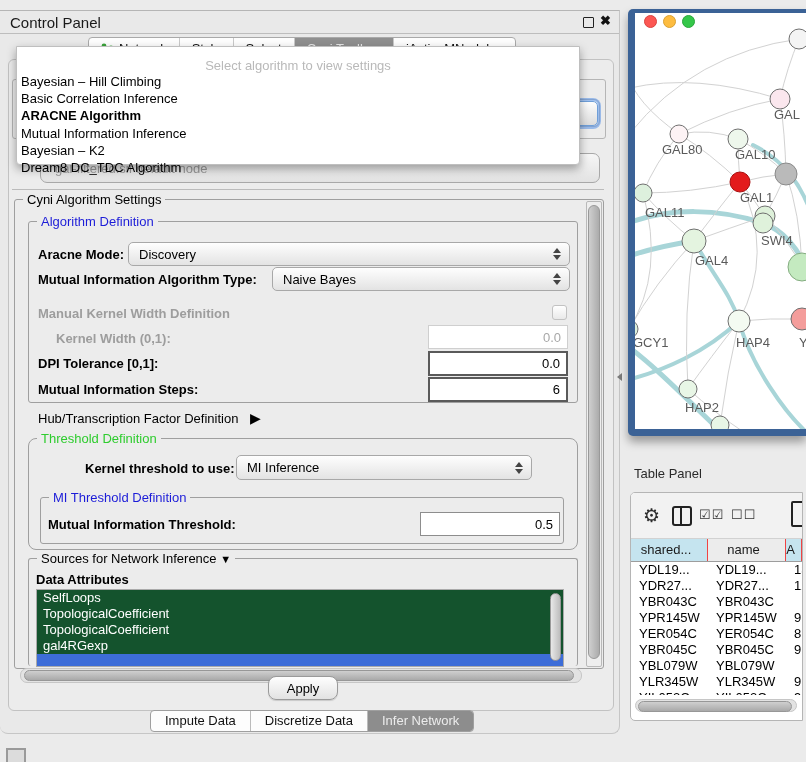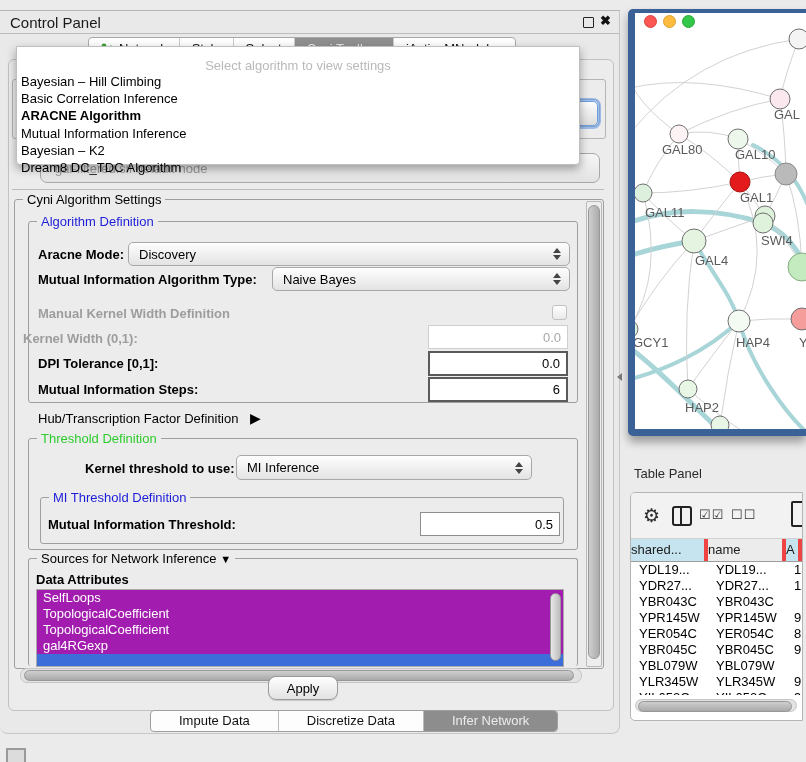--- a/index.html
+++ b/index.html
@@ -57,26 +57,26 @@
          display:flex;align-items:center;justify-content:flex-end;}
   .checkbox{width:13px;height:13px;border:1px solid #c2c2c2;border-radius:3px;
             background:linear-gradient(#fff,#e9e9e9);}
   .vscroll{border:1px solid #b9b9b9;background:#eee;border-radius:2px;}
   .vthumb{position:absolute;left:1px;width:10px;background:linear-gradient(90deg,#cfcfcf,#ababab);
           border-radius:6px;border:1px solid #999;}
   .hscroll-track{background:#e3e3e3;border:1px solid #c6c6c6;border-radius:7px;}
   .hthumb{position:absolute;top:1px;height:9px;background:linear-gradient(#cfcfcf,#a9a9a9);
           border-radius:6px;border:1px solid #979797;}
   .attr-list{background:#fff;border:1px solid #aaa;overflow:hidden;}
-  .attr-item{background:#a21caf;color:#fff;font-size:13px;padding:0 0 0 6px;line-height:16px;white-space:nowrap;}
+  .attr-item{background:#14532d;color:#fff;font-size:13px;padding:0 0 0 6px;line-height:16px;white-space:nowrap;}
   .applybtn{border:1px solid #9a9a9a;border-radius:8px;background:linear-gradient(#fefefe,#e2e2e2);
             font-size:13px;color:#000;display:flex;align-items:center;justify-content:center;
             box-shadow:0 1px 1px rgba(0,0,0,.15);}
   .btabbar{display:flex;border:1px solid #9f9f9f;border-radius:4px;overflow:hidden;background:#fdfdfd;}
-  .btab{padding:0 28px;font-size:13px;line-height:20px;color:#111;border-right:1px solid #bbb;white-space:nowrap;text-align:center;}
+  .btab{padding:0 14px;font-size:13px;line-height:20px;color:#111;border-right:1px solid #bbb;white-space:nowrap;text-align:center;}
   .btab:last-child{border-right:none;}
   .btab.sel{background:#8d8d8d;color:#ececec;}
   .mini-sq{left:6px;top:748px;width:16px;height:14px;border:2px solid #9a9a9a;background:#dcdcdc;}
   .collapse-arrow{left:617px;top:373px;width:0;height:0;border-top:4px solid transparent;
                   border-bottom:4px solid transparent;border-right:5px solid #7b7b7b;}
   
   .net-frame{left:628px;top:9px;width:178px;height:427px;background:#3b6296;border-radius:5px 0 0 5px;
              box-shadow:0 6px 10px rgba(0,0,0,.35);}
   .net-canvas{left:635px;top:13px;width:186px;height:416px;background:#fff;overflow:hidden;}
   .light{width:13px;height:13px;border-radius:50%;position:absolute;top:15px;box-sizing:border-box;}
@@ -88,22 +88,22 @@
   .tp-box{left:630px;top:492px;width:171px;height:227px;background:#fff;border:1px solid #b5b5b5;
           border-radius:5px 0 0 5px;overflow:hidden;}
   .tp-toolbar{position:absolute;left:0;top:0;width:100%;height:45px;background:#f2f2f2;
               border-bottom:1px solid #d2d2d2;}
   .gear{position:absolute;left:12px;top:11px;font-size:19px;color:#2c2c2c;}
   .splitcol{position:absolute;left:41px;top:13px;width:16px;height:16px;border:2px solid #222;border-radius:3px;}
   .splitcol:before{content:"";position:absolute;left:6px;top:0;width:2px;height:100%;background:#222;}
   .cbpair{position:absolute;top:14px;font-size:13px;color:#333;letter-spacing:1px;}
   .doc-part{position:absolute;left:160px;top:8px;width:18px;height:22px;border:2px solid #222;border-radius:2px;}
   .tp-header{position:absolute;left:0;top:46px;width:100%;height:22px;display:flex;border-bottom:1px solid #9d9d9d;}
-  .tp-hcell{font-size:13px;color:#1a1a1a;box-sizing:border-box;border-right:4px solid #ef4444;
-            text-align:left;padding:3px 6px 0 0;overflow:hidden;white-space:nowrap;}
+  .tp-hcell{font-size:13px;color:#1a1a1a;box-sizing:border-box;border-right:1px solid #ef4444;
+            text-align:center;padding:3px 6px 0 0;overflow:hidden;white-space:nowrap;}
   .tp-hcell.blue{background:#c5e4ef;}
   .tp-hcell.gray{background:#ececec;}
   .tp-rows{position:absolute;left:0;top:69px;width:100%;height:133px;overflow:hidden;}
   .tp-row{display:flex;height:16px;}
   .tp-cell{font-size:13px;color:#000;box-sizing:border-box;padding:0 0 0 8px;overflow:hidden;white-space:nowrap;}
   .tp-hscroll{position:absolute;left:4px;top:206px;width:160px;height:11px;}
   text{font-family:"Liberation Sans",sans-serif;}
 </style>
 </head>
 <body>
@@ -169,33 +169,33 @@
   <div class="abs blbl" style="left:38px;top:261px;">Mutual Information Algorithm Type:</div>
   <div class="abs combo" style="left:272px;top:256px;width:298px;height:24px;">
     <span>Naive Bayes</span>
     <span class="spin">
         <i class="up"></i>
         <i class="dn"></i>
       </span>
   </div>
   <div class="abs blbl dis" style="left:38px;top:295px;">Manual Kernel Width Definition</div>
   <div class="abs checkbox" style="left:552px;top:294px;"></div>
-  <div class="abs blbl dis" style="left:23px;top:320px;">Kernel Width (0,1):</div>
+  <div class="abs blbl dis" style="left:56px;top:320px;">Kernel Width (0,1):</div>
   <div class="abs field" style="left:428px;top:314px;width:140px;height:24px;border:1px solid #cfcfcf;color:#a8a8a8;">0.0</div>
   <div class="abs blbl" style="left:38px;top:345px;">DPI Tolerance [0,1]:</div>
   <div class="abs field" style="left:428px;top:340px;width:140px;height:25px;border:2px solid #5a5a5a;color:#000;">0.0</div>
   <div class="abs blbl" style="left:38px;top:371px;">Mutual Information Steps:</div>
   <div class="abs field" style="left:428px;top:366px;width:140px;height:25px;border:2px solid #5a5a5a;color:#000;">6</div>
 
   <div class="abs" style="left:38px;top:399px;font-size:13px;color:#000;">
     <span>Hub/Transcription Factor Definition</span>
     <span style="font-size:14px;margin-left:8px;">▶</span>
   </div>
 
-  <div class="abs groupbox" style="left:28px;top:427px;width:548px;height:110px;">
+  <div class="abs groupbox" style="left:28px;top:427px;width:548px;height:110px;border-radius:8px;">
     <span class="gtitle green">Threshold Definition</span>
   </div>
   <div class="abs blbl" style="left:85px;top:450px;">Kernel threshold to use:</div>
   <div class="abs combo" style="left:236px;top:444px;width:296px;height:25px;">
     <span>MI Inference</span>
     <span class="spin">
         <i class="up"></i>
         <i class="dn"></i>
       </span>
   </div>

